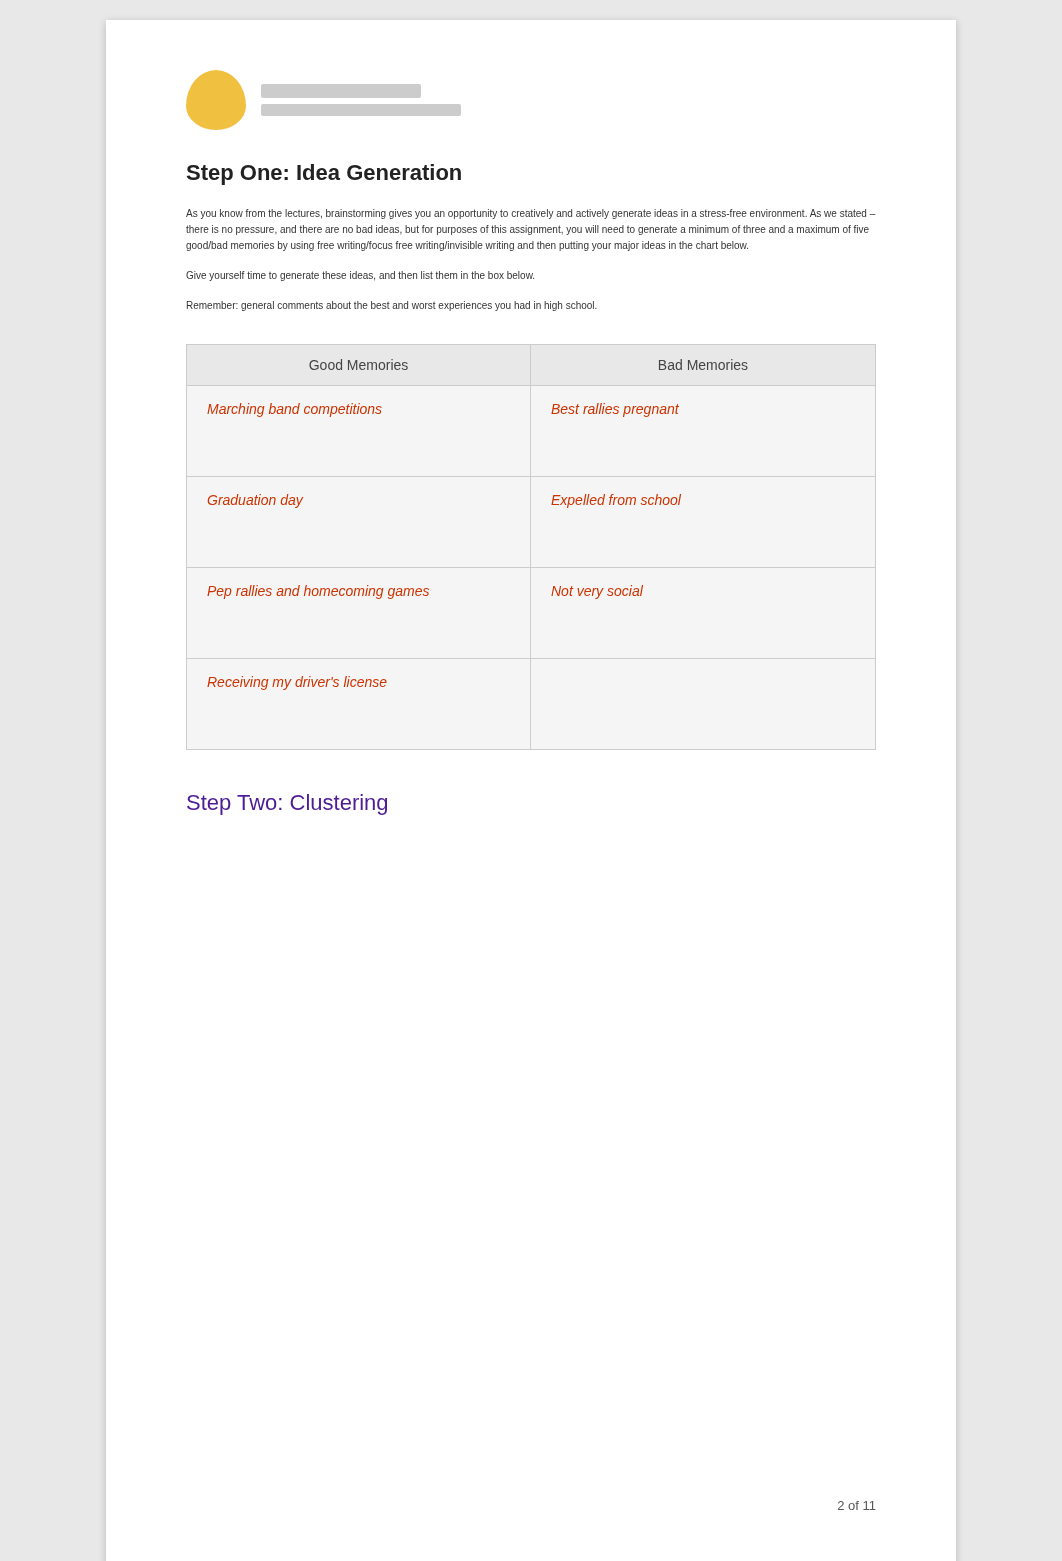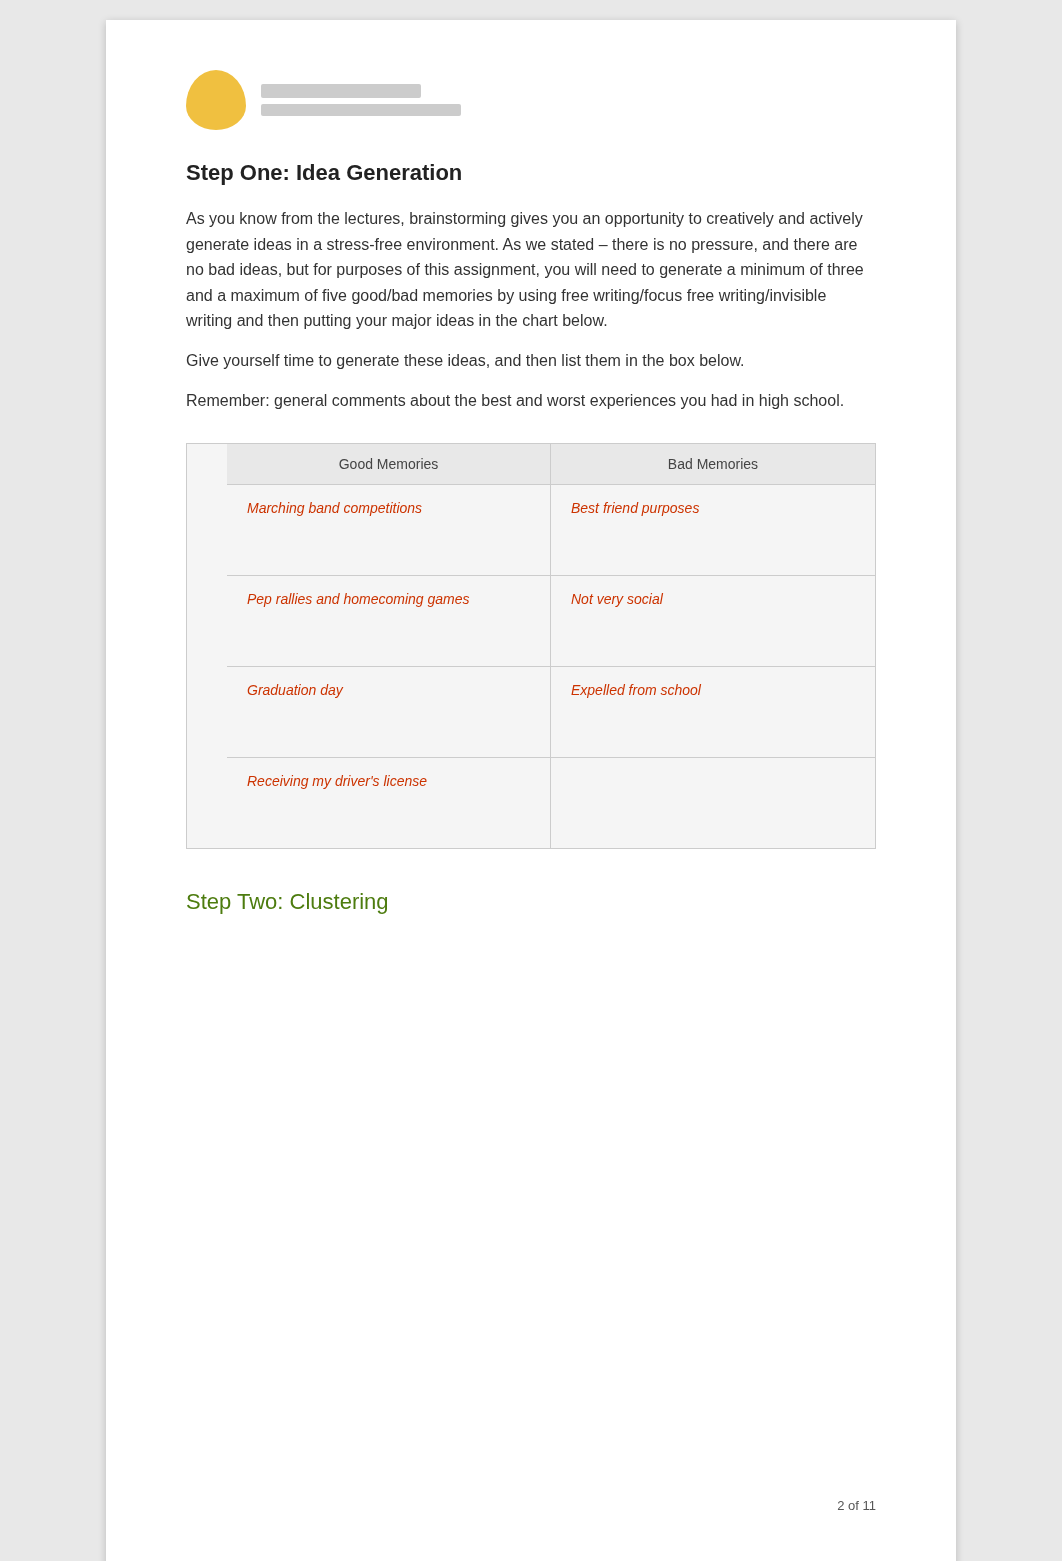--- a/index.html
+++ b/index.html
@@ -61,31 +61,30 @@
     }
 
     .step-heading {
       font-size: 22px;
       font-weight: bold;
       color: #222222;
       margin-bottom: 20px;
     }
 
     .body-text {
-      font-size: 16px;
+      font-size: 10px;
       color: #333333;
       line-height: 1.6;
       margin-bottom: 14px;
     }
 
     .table-container {
       margin: 30px 0;
       border: 1px solid #cccccc;
       background: #f5f5f5;
-      padding-left: 40px;
     }
 
     .table-header {
       display: grid;
       grid-template-columns: 1fr 1fr;
       background: #e8e8e8;
       border-bottom: 1px solid #cccccc;
     }
 
     .table-header-cell {
@@ -126,21 +125,21 @@
       color: #cc3300;
     }
 
     .bad-memory {
       color: #cc3300;
     }
 
     .step-two-heading {
       font-size: 22px;
       font-weight: normal;
-      color: #4d7c0f;
+      color: #4c1d95;
       margin-top: 40px;
       margin-bottom: 4px;
     }
 
     .page-number {
       position: absolute;
       bottom: 68px;
       right: 80px;
       font-size: 13px;
       color: #555555;
@@ -169,45 +168,45 @@
     <div class="table-header">
       <div class="table-header-cell">Good Memories</div>
       <div class="table-header-cell">Bad Memories</div>
     </div>
 
     <div class="table-row">
       <div class="table-cell good-memory">
         <span>Marching band competitions</span>
       </div>
       <div class="table-cell bad-memory">
-        <span>Best friend purposes</span>
-      </div>
-    </div>
-
+        <span>Best rallies pregnant</span>
+      </div>
+    </div>
+
+
+    <div class="table-row">
+      <div class="table-cell good-memory">
+        <span>Graduation day</span>
+      </div>
+      <div class="table-cell bad-memory">
+        <span>Expelled from school</span>
+      </div>
+    </div>
 
     <div class="table-row">
       <div class="table-cell good-memory">
         <span>Pep rallies and homecoming games</span>
       </div>
       <div class="table-cell bad-memory">
         <span>Not very social</span>
       </div>
     </div>
 
     <div class="table-row">
       <div class="table-cell good-memory">
-        <span>Graduation day</span>
-      </div>
-      <div class="table-cell bad-memory">
-        <span>Expelled from school</span>
-      </div>
-    </div>
-
-    <div class="table-row">
-      <div class="table-cell good-memory">
         <span>Receiving my driver's license</span>
       </div>
     </div>
   </div>
 
   <h2 class="step-two-heading">Step Two: Clustering</h2>
 
   <div class="page-number">2 of 11</div>
 
 </div>

